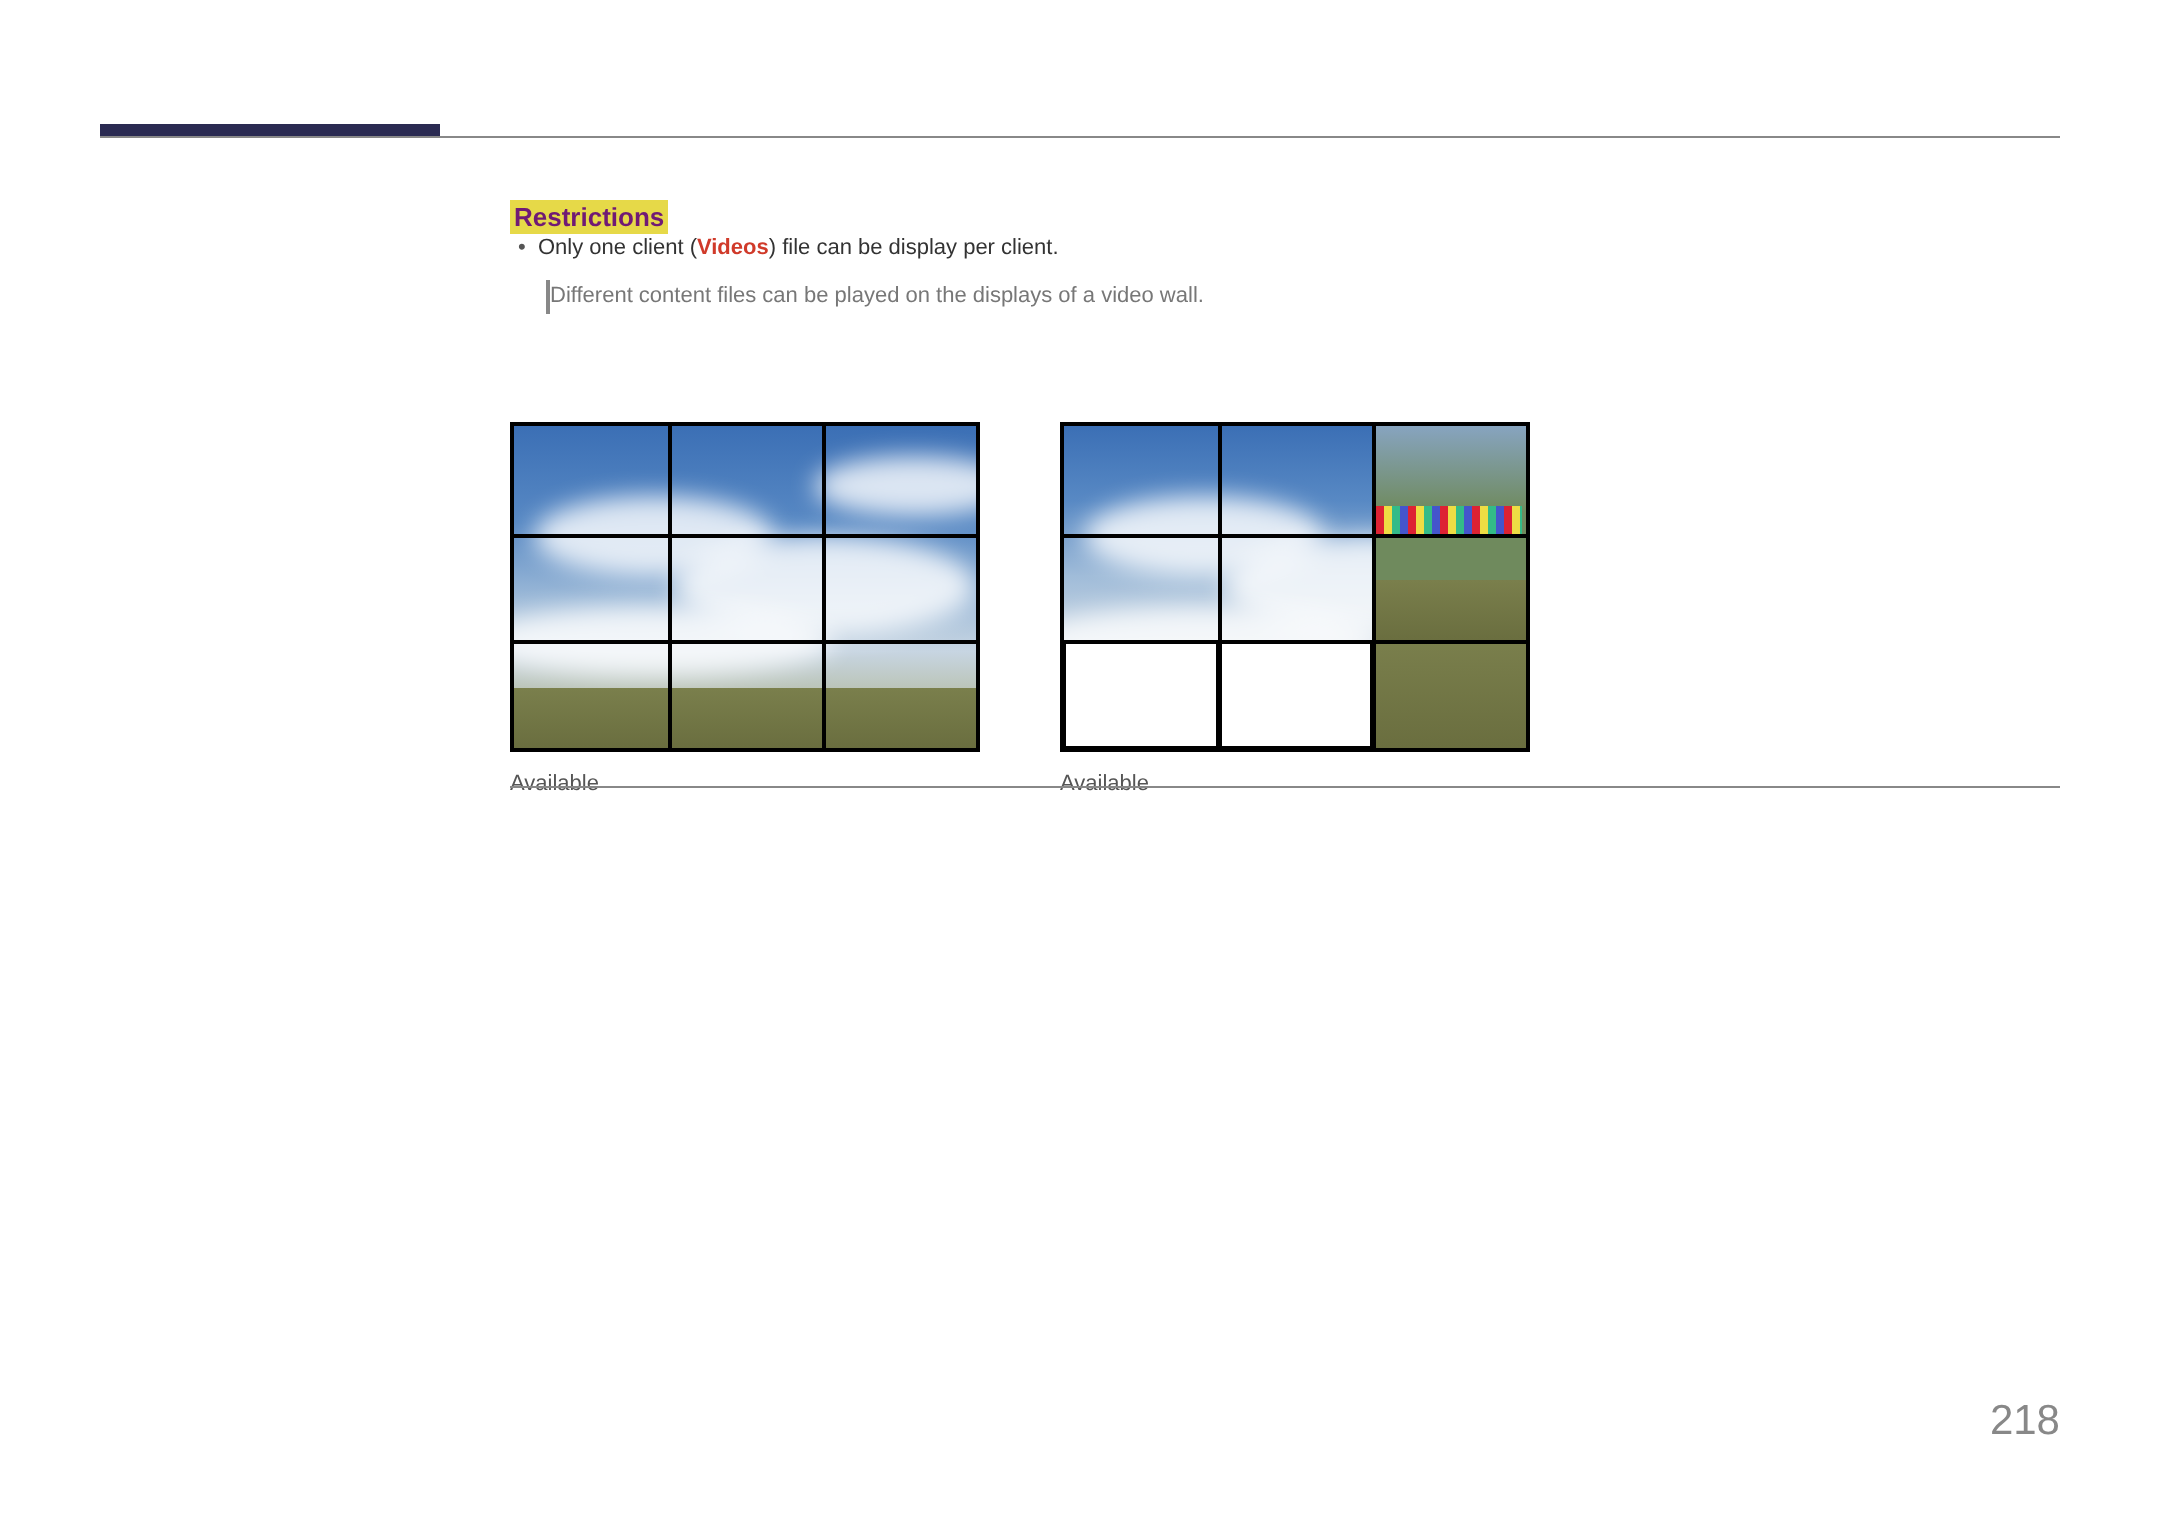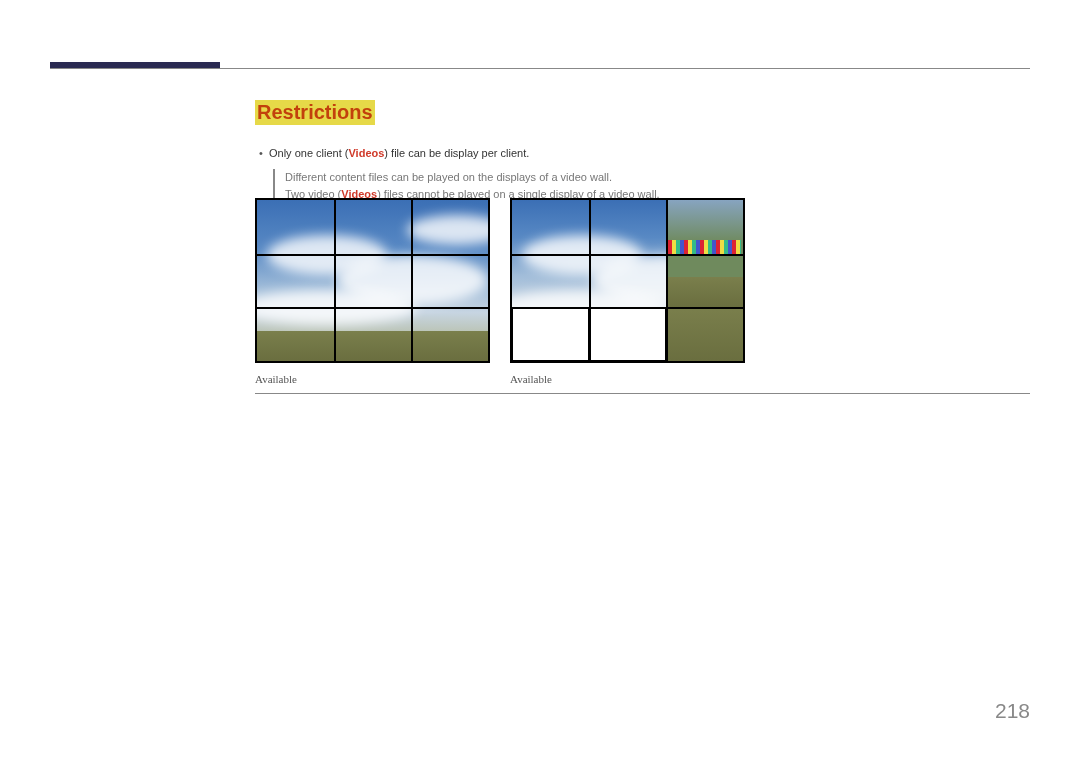--- a/index.html
+++ b/index.html
@@ -27,57 +27,55 @@
     }
     .content {
       position: absolute;
       top: 100px;
       left: 255px;
       right: 50px;
     }
     .section-title {
       display: inline-block;
       background: #e6d948;
-      color: #c2410c;
+      color: #701a75;
       font-weight: 700;
-      font-size: 20px;
+      font-size: 13px;
       padding: 1px 2px;
-      margin-bottom: 22px;
+      margin-bottom: 0;
     }
     .bullet-row {
       display: flex;
       align-items: flex-start;
       margin-bottom: 10px;
       font-size: 11px;
       color: #333;
     }
     .bullet-dot {
       width: 14px;
       color: #555;
       flex-shrink: 0;
       padding-left: 4px;
     }
     .bullet-text { flex: 1; }
     .videos-label { color: #d03a2a; font-weight: 600; margin-top: 10px; }
     .note-block {
       margin-top: 10px;
       margin-left: 18px;
       border-left: 2px solid #888;
-      padding-left: 10px;
       font-size: 11px;
       color: #777;
       line-height: 1.5;
     }
     .figures {
       position: absolute;
-      top: 198px;
+      top: 211px;
       left: 255px;
       display: flex;
-      gap: 20px;
-      font-family: Liberation Serif, serif;
+      gap: 40px;
     }
     .figure-col {
       width: 235px;
     }
     .wall {
       width: 235px;
       height: 165px;
       border: 2px solid #000;
       display: grid;
       grid-template-columns: 1fr 1fr 1fr;
@@ -214,23 +212,20 @@
 <div class="content">
   <div class="section-title">Restrictions</div>
   <div class="bullet-row">
     <div class="bullet-dot">•</div>
     <div class="bullet-text">
       <span>Only one client (</span><span class="videos-label">Videos</span><span>) file can be display per client.</span>
     </div>
   </div>
   <div class="note-block">
     <div>Different content files can be played on the displays of a video wall.</div>
-    <div>
-      <span>Two video (</span><span class="videos-label">Videos</span><span>) files cannot be played on a single display of a video wall.</span>
-    </div>
   </div>
 </div>
 
 <div class="figures">
 
   <div class="figure-col">
     <div class="wall">
       <div class="sky-full">
         <div class="cloud1"></div>
         <div class="cloud2"></div>

